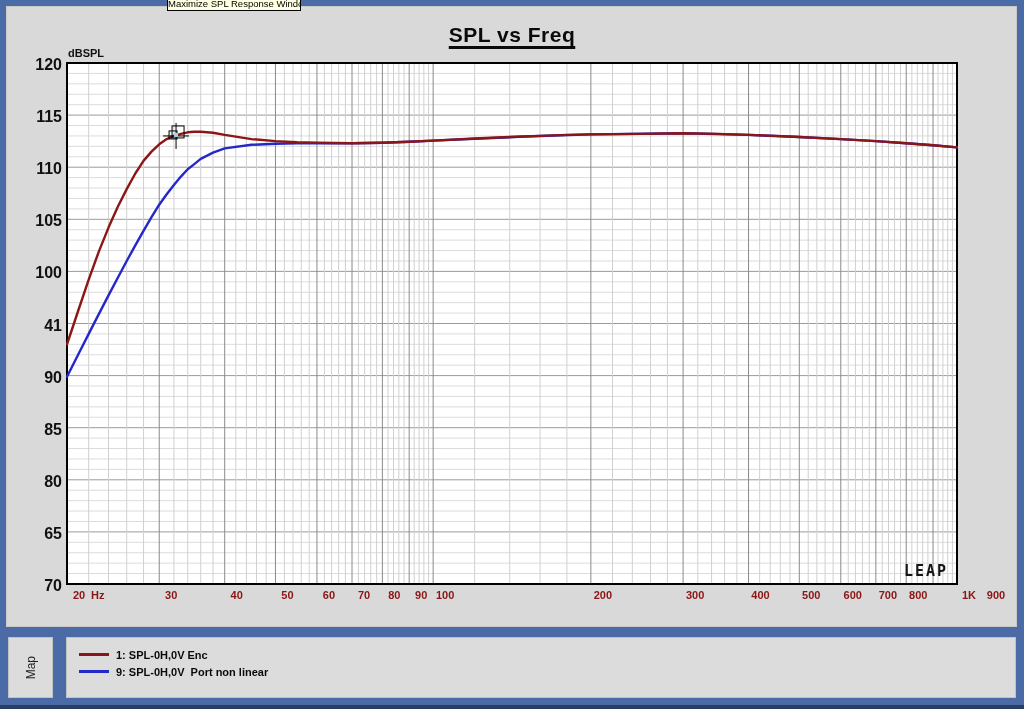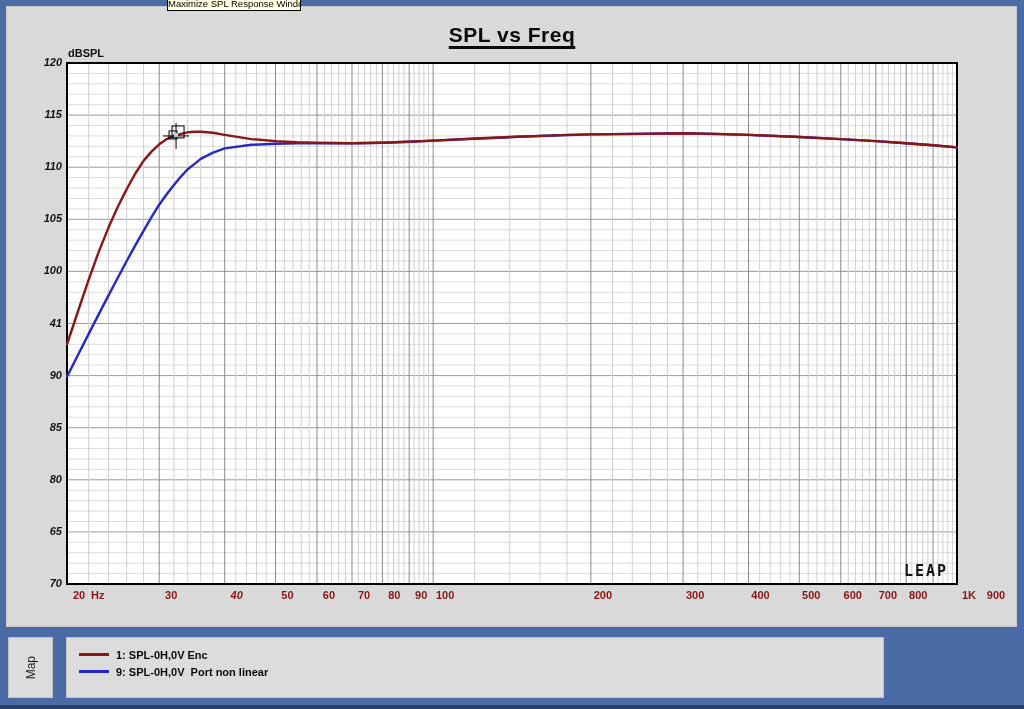--- a/index.html
+++ b/index.html
@@ -31,42 +31,42 @@
   }
   .y-axis-title {
     position:absolute; left:68px; top:47px;
     font-size:11px; font-weight:bold; color:#111;
   }
   svg.plot {
     position:absolute; left:66px; top:62px; background:#fff;
   }
   .ytick {
     position:absolute; left:18px; width:44px; text-align:right;
-    font-size:11px; font-weight:bold; color:#111;font-style:italic;
+    font-size:16px; font-weight:bold; color:#111;
   }
   .xtick {
     position:absolute; top:589px; transform:translateX(-50%);
     font-size:11px; font-weight:bold; color:#8b1414; white-space:nowrap;margin-left:12px;
   }
   .x-unit {
     position:absolute; left:91px; top:589px;
     font-size:11px; font-weight:bold; color:#8b1414;
   }
   .map-tab {
     position:absolute; left:8px; top:637px; width:45px; height:61px;
     background:#dcdcdc; border:1px solid #c2c2c2;
     display:flex; align-items:center; justify-content:center;
     cursor:pointer;
   }
   .map-tab span {
     writing-mode:vertical-rl; transform:rotate(180deg);
     font-size:12px; color:#222;
   }
   .legend-panel {
-    position:absolute; left:66px; top:637px; width:818px; height:61px;
+    position:absolute; left:66px; top:637px; width:950px; height:61px;
     background:#dcdcdc; border:1px solid #c2c2c2;
     padding:8px 0 0 12px;
   }
   .legend-row { display:flex; align-items:center; height:17px; }
   .swatch { display:inline-block; width:30px; height:3px; margin-right:7px; }
   .legend-label { font-size:11px; font-weight:bold; color:#0a0a0a; white-space:pre; }
   .bottom-edge {
     position:absolute; left:0; top:705px; width:1024px; height:4px;
     background:#2a3d63;
   }
@@ -240,21 +240,21 @@
     <div class="ytick" style="top: 316.5px;">41</div>
     <div class="ytick" style="top: 264.4px;">100</div>
     <div class="ytick" style="top: 212.3px;">105</div>
     <div class="ytick" style="top: 160.2px;">110</div>
     <div class="ytick" style="top: 108.1px;">115</div>
     <div class="ytick" style="top: 56px;">120</div>
   </div>
 <div id="xticks">
     <div class="xtick" style="left: 67px;">20</div>
     <div class="xtick" style="left: 159.245px;">30</div>
-    <div class="xtick" style="left: 224.694px; font-style: italic;">40</div>
+    <div class="xtick" style="left: 224.694px;">40</div>
     <div class="xtick" style="left: 275.46px;">50</div>
     <div class="xtick" style="left: 316.938px;">60</div>
     <div class="xtick" style="left: 352.008px;">70</div>
     <div class="xtick" style="left: 382.387px;">80</div>
     <div class="xtick" style="left: 409.183px;">90</div>
     <div class="xtick" style="left: 433.153px;">100</div>
     <div class="xtick" style="left: 590.847px;">200</div>
     <div class="xtick" style="left: 683.092px;">300</div>
     <div class="xtick" style="left: 748.54px;">400</div>
     <div class="xtick" style="left: 799.306px;">500</div>

